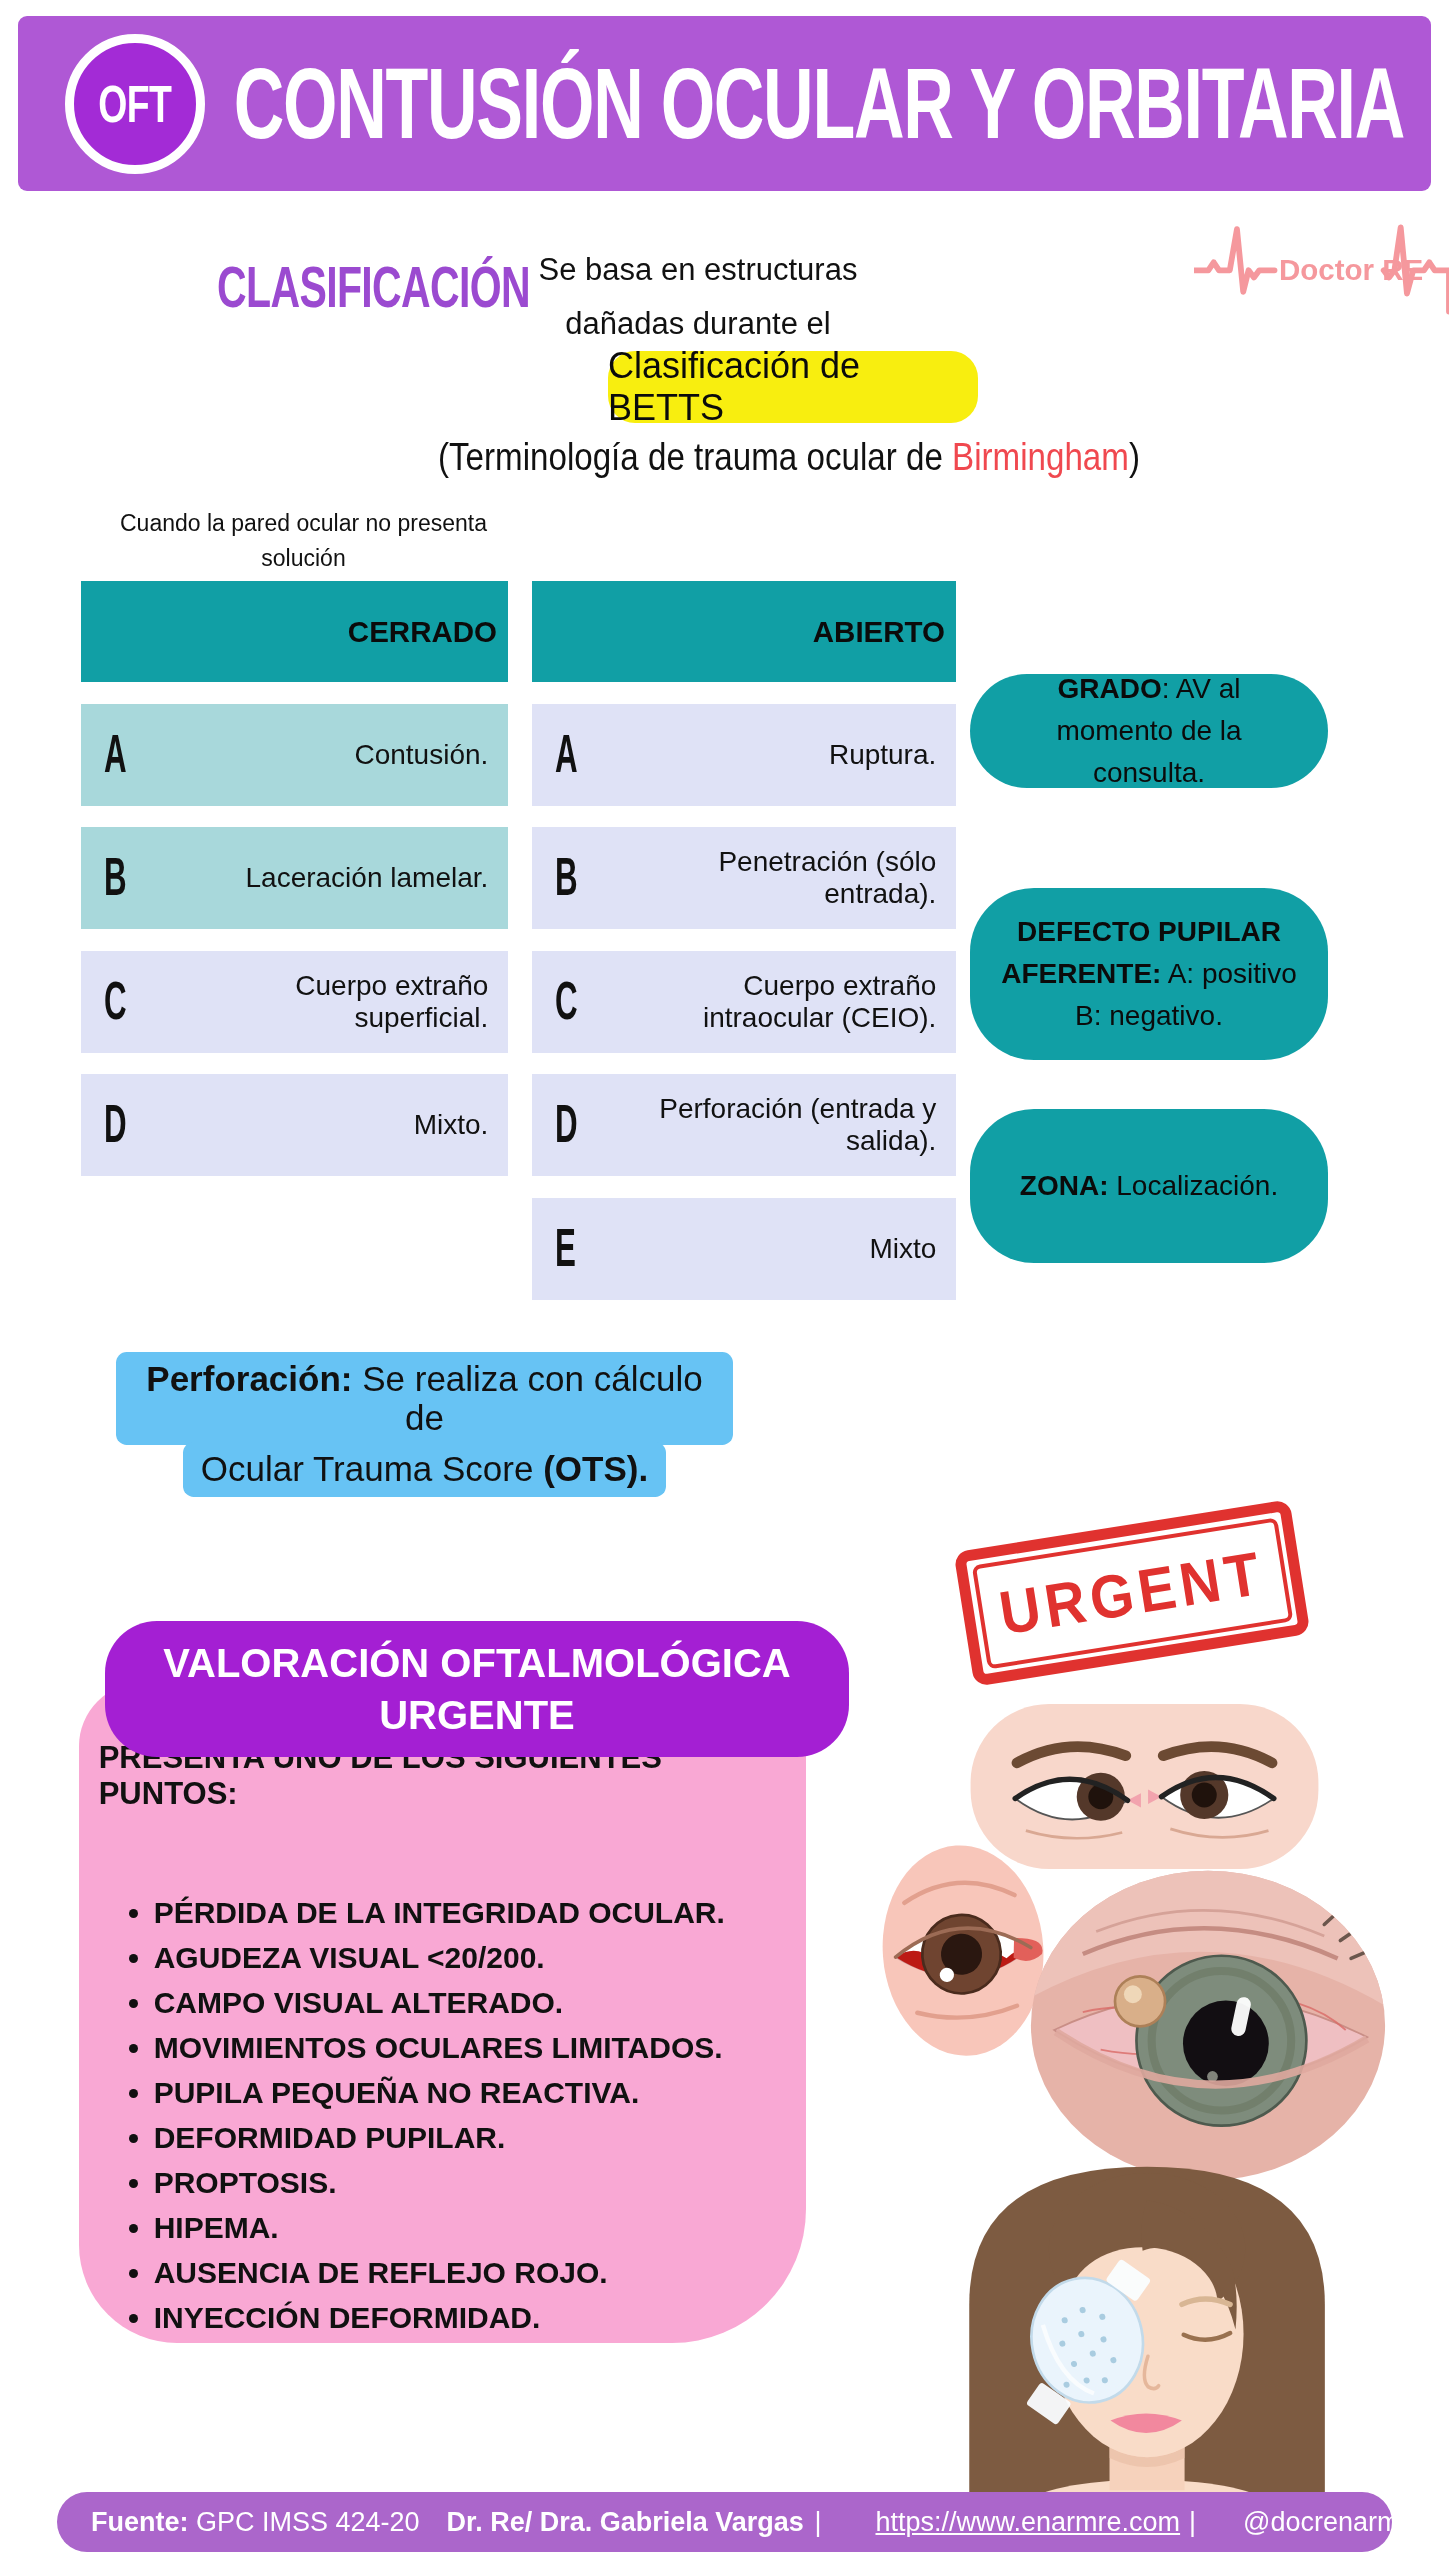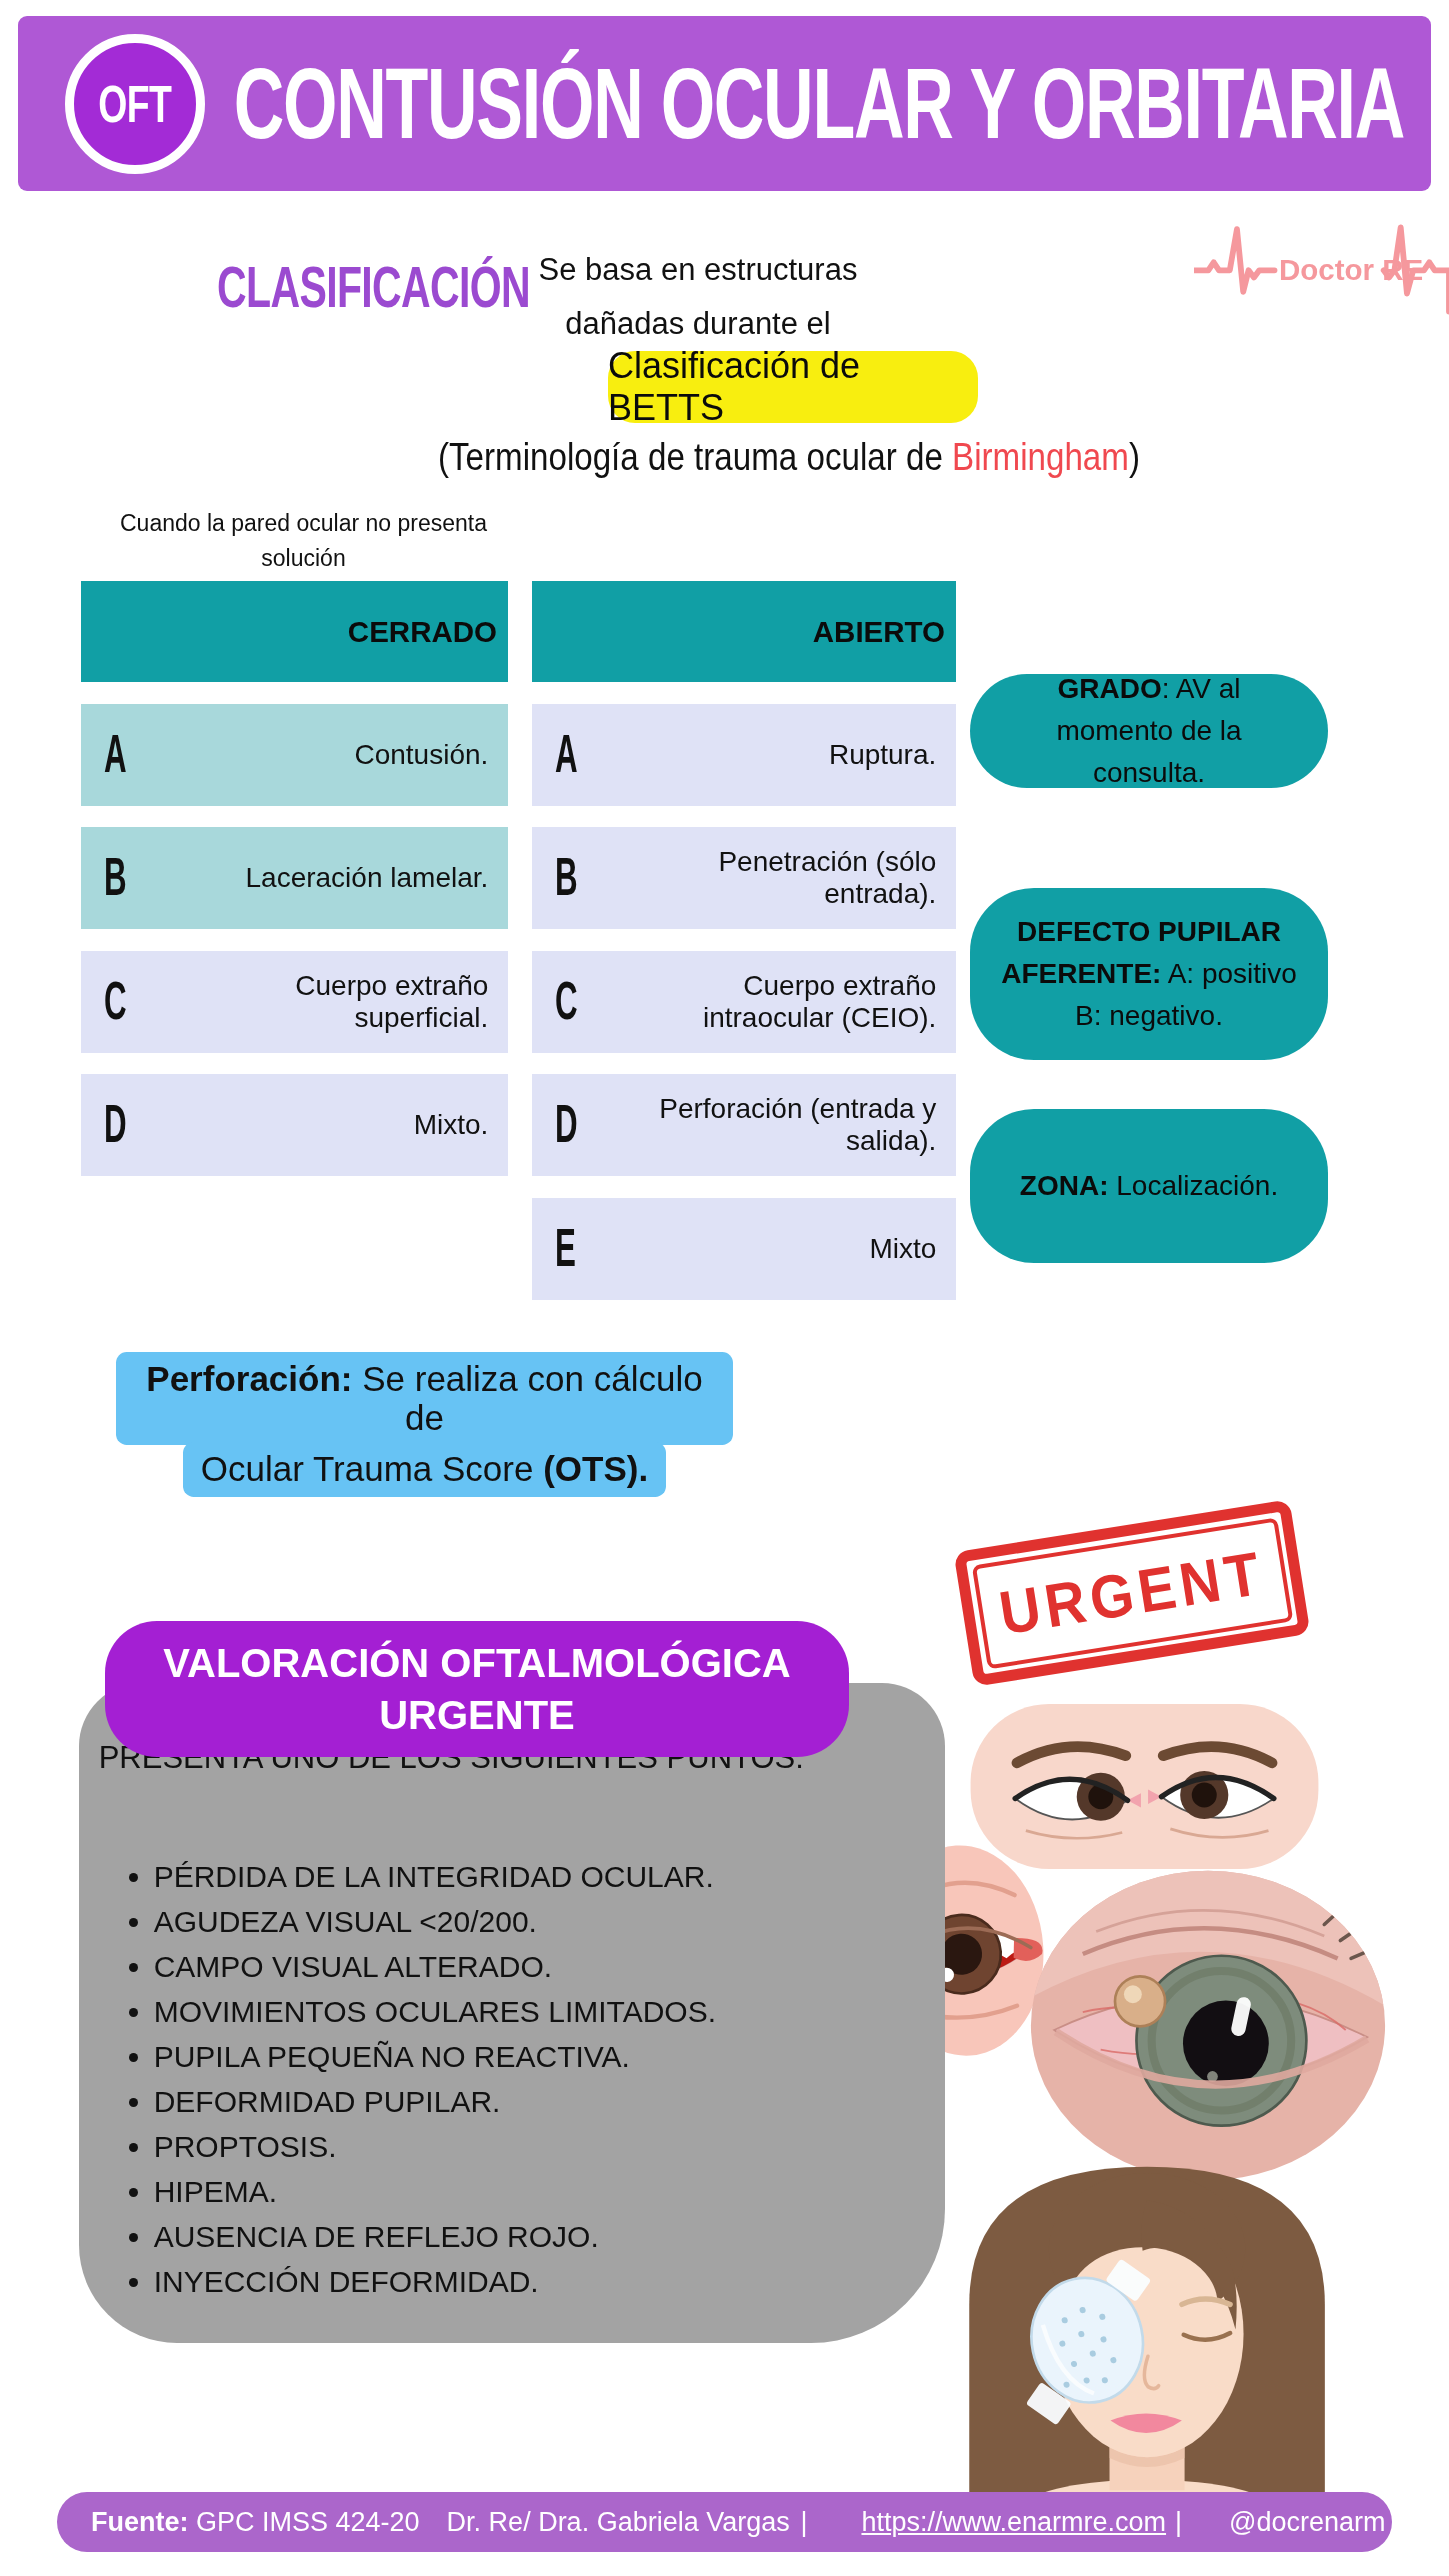--- a/index.html
+++ b/index.html
@@ -63,39 +63,39 @@
   .stamp{left:962px;top:1525px;width:340px;height:136px;transform:rotate(-9deg);
          border:11.6px solid #E0322F;border-radius:14.3px;box-sizing:border-box;
          display:flex;align-items:center;justify-content:center;z-index:2;}
   .stamp .inner-border{position:absolute;inset:4.5px;border:4.5px solid #E0322F;border-radius:8px;}
   .stamp span{color:#E0322F;font-size:61px;font-weight:bold;letter-spacing:5.4px;transform:scaleX(.92);}
 
   
   .urgent-btn{left:105px;top:1621px;width:744px;height:136px;background:#A41FD3;border-radius:52px;
               display:flex;flex-direction:column;align-items:center;justify-content:center;
               color:#fff;font-size:40px;font-weight:bold;line-height:1.3;z-index:3;text-align:center;}
-  .blue-blob{left:79px;top:1683px;width:866px;height:660px;background:#a3a3a3;
+  .blue-blob{left:79px;top:1683px;width:727px;height:660px;background:#f9a8d4;
              border-radius:63px 63px 134px 98px;z-index:1;box-sizing:border-box;
-             padding:57px 16px 0 19.7px;}
+             padding:57px 16px 0 19.7px;font-weight:bold;}
   .blue-blob .presenta{font-size:31px;}
   .blue-blob ul{margin:86px 0 0 0;padding:0 0 0 55px;list-style:disc;}
   .blue-blob li{font-size:30px;line-height:1;margin-bottom:15px;}
 
   
   .eyes-ill{left:970px;top:1704px;width:349px;height:165px;}
   .hyphema-ill{left:881px;top:1843px;width:165px;height:215px;transform:rotate(-4deg);}
   .photo-ill{left:1029px;top:1869px;width:358px;height:313px;}
   .woman-ill{left:917px;top:2115px;width:461px;height:411px;}
 
   
   .footer{left:57px;top:2492px;width:1335px;height:60px;background:#AB66CB;border-radius:30px;
           z-index:5;display:flex;align-items:center;padding:0 34px;box-sizing:border-box;
           color:#fff;font-size:27px;white-space:nowrap;}
   .footer b{font-weight:bold;}
-  .footer .author{margin-left:27px;font-weight:normal;}
+  .footer .author{margin-left:27px;font-weight:bold;}
   .footer .sep1{margin-left:10.7px;}
   .footer .url{margin-left:54px;color:#fff;text-decoration:underline;}
   .footer .sep2{margin-left:9px;}
   .footer .handle{margin-left:47px;}
 </style>
 </head>
 <body>
 
 <header class="abs banner">
   <div class="badge">

